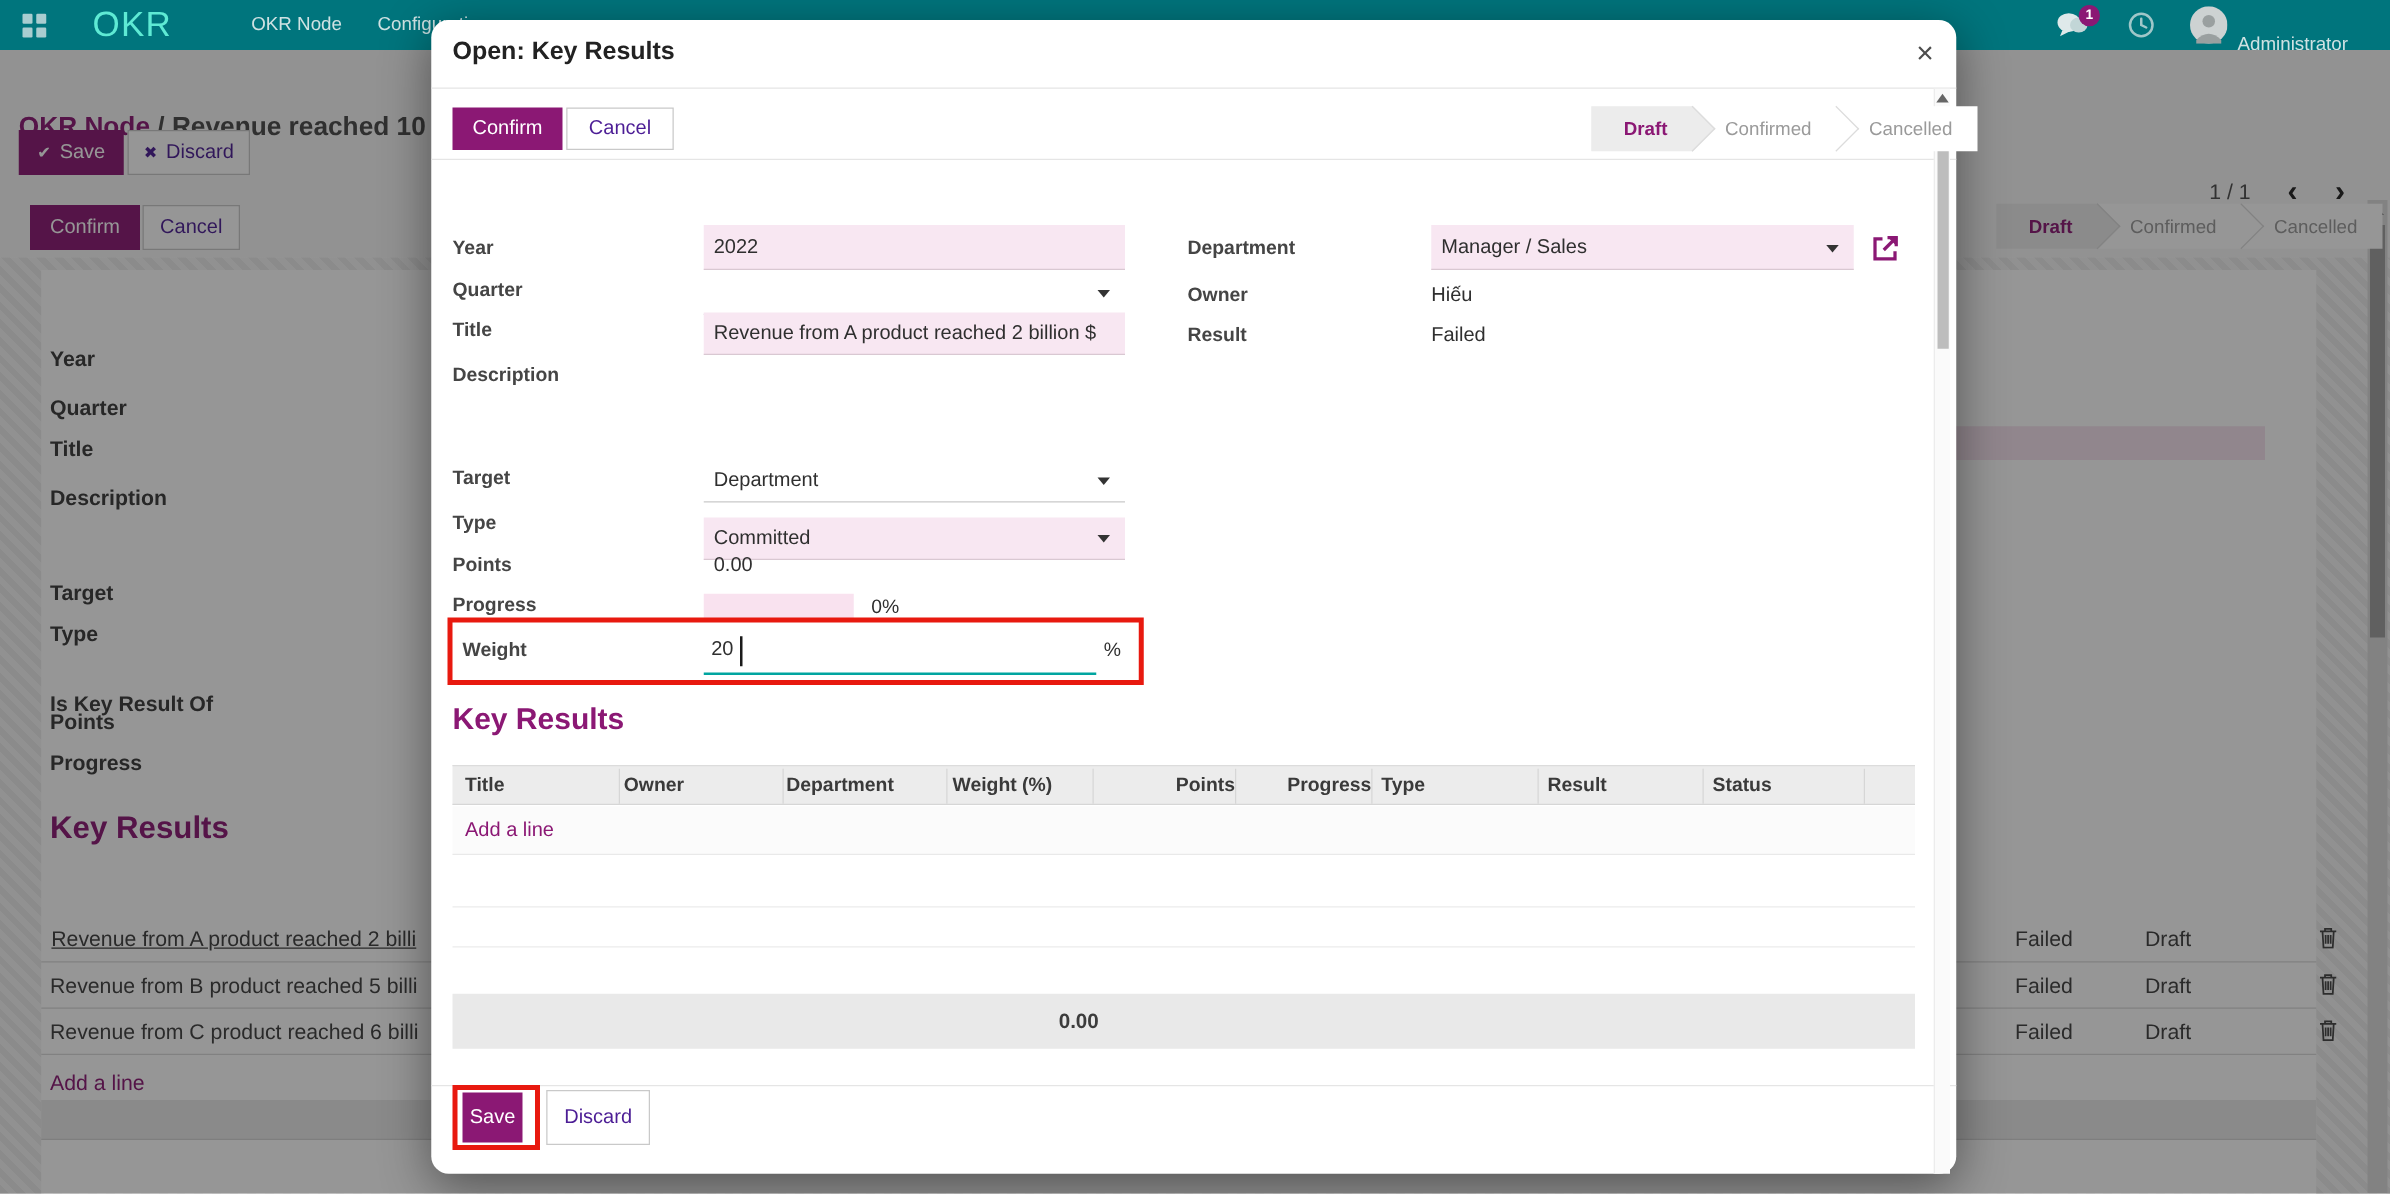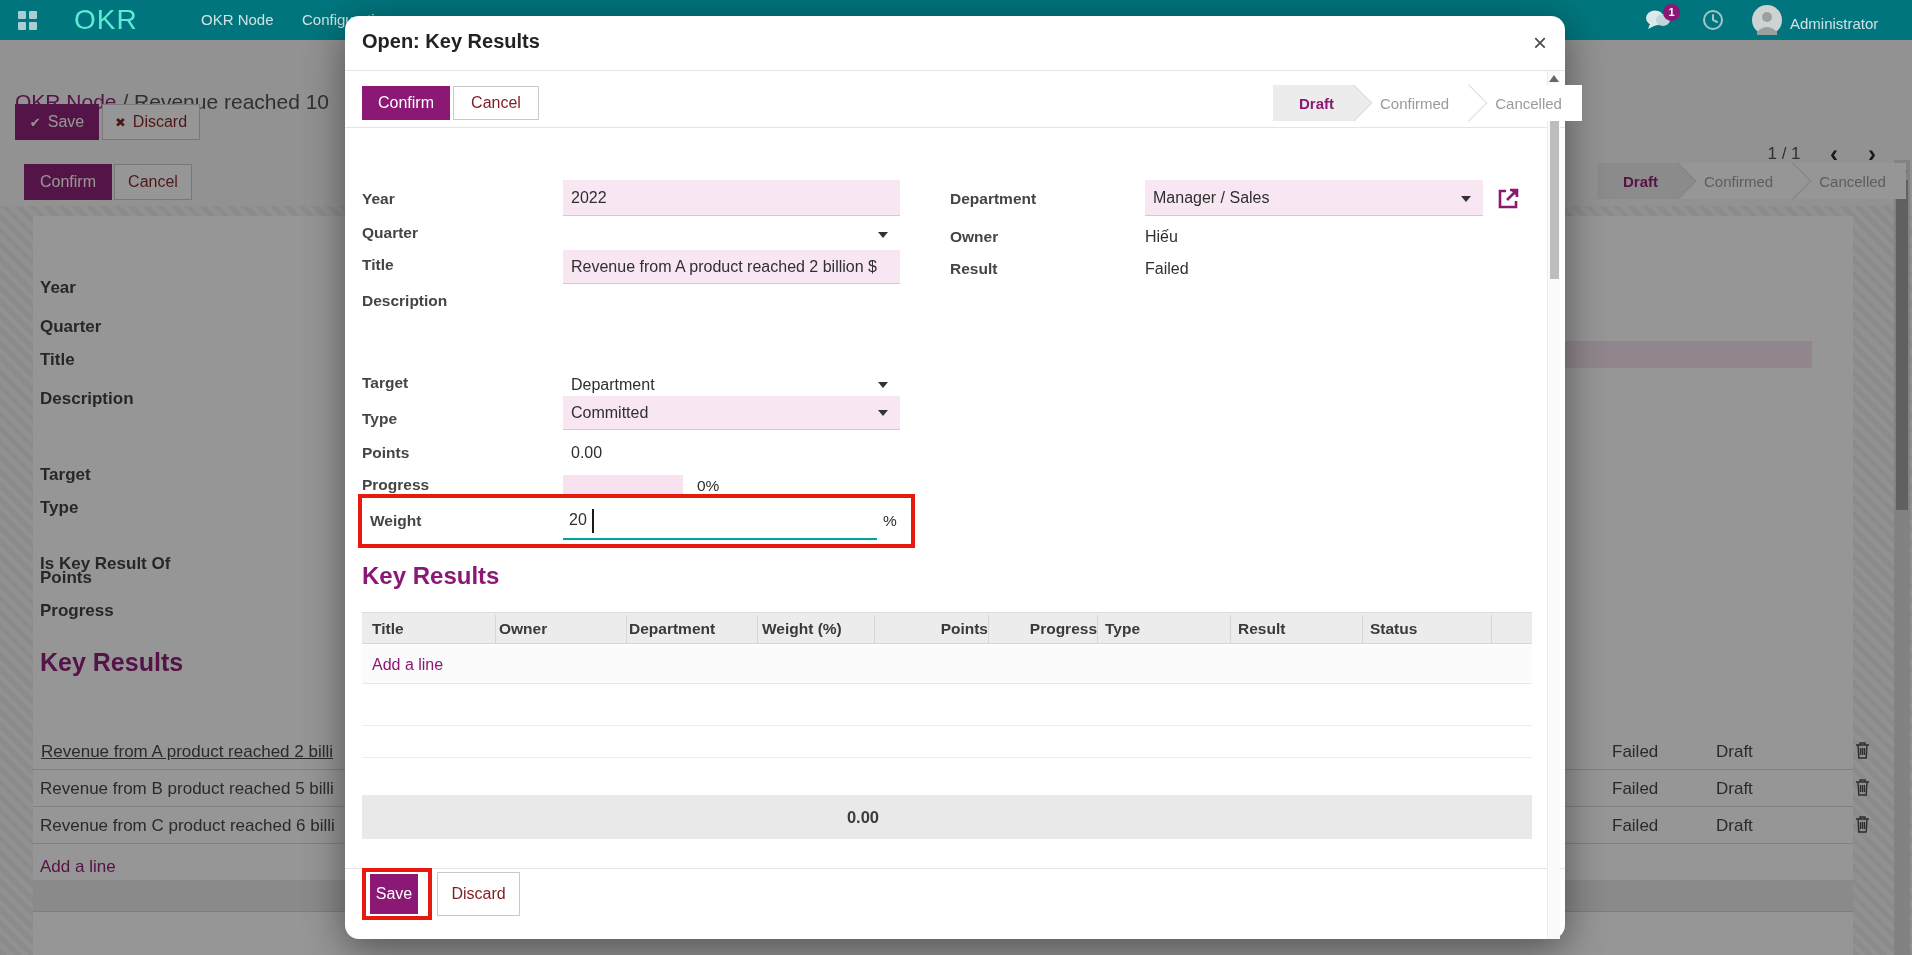--- a/index.html
+++ b/index.html
@@ -6,30 +6,30 @@
   body { font-family:"Liberation Sans","DejaVu Sans",sans-serif; background:#444; }
   .stage { position:relative; width:1912px; height:955px; overflow:hidden; background:#fff; }
   .abs { position:absolute; }
 
   
   .topbar { position:absolute; left:0; top:0; width:1912px; height:40px; background:#00757d; z-index:1; }
   .apps-grid { left:18px; top:11px; width:19px; height:19px; display:grid; grid-template-columns:8px 8px; grid-template-rows:8px 8px; gap:3px; }
   .apps-grid div { background:#a9cdd0; border-radius:1px; }
   .brand { left:74px; top:0; height:40px; line-height:40px; font-size:28px; color:#5eead4; letter-spacing:1px; }
   .menu-item { top:0; height:40px; line-height:40px; font-size:15px; color:#cfe2e3; cursor:pointer; }
-  .tb-right-text { top:4px; height:40px; line-height:40px; font-size:15px; color:#cfe2e3; }
+  .tb-right-text { top:16px; height:40px; line-height:40px; font-size:15px; color:#cfe2e3; }
   .badge { left:1663px; top:4px; min-width:17px; height:17px; border-radius:9px; background:#8b1874; color:#fff; font-size:11px; font-weight:700; text-align:center; line-height:17px; padding:0 4px; }
 
   
   .control-panel { position:absolute; left:0; top:40px; width:1912px; height:166px; background:#f8f8f8; }
-  .breadcrumb { left:15px; top:50px; font-size:21px; color:#4a4a4a; white-space:nowrap; }
+  .breadcrumb { left:15px; top:50px; font-size:21px; color:#4a4a4a; white-space:nowrap;font-weight:bold; }
   .breadcrumb .parent { color:#8b1874; cursor:pointer; }
   .btn { display:flex; align-items:center; justify-content:center; font-size:16px; border:1px solid transparent; cursor:pointer; }
   .btn-primary { background:#8b1874; color:#fff; }
-  .btn-light { background:#fff; border-color:#c9c9c9; color:#7f1d1d; }
+  .btn-light { background:#fff; border-color:#c9c9c9; color:#4c1d95; }
   .btn .ico { margin-right:7px; font-size:13px; }
   .pager-text { left:1756px; top:104px; width:56px; font-size:17px; color:#4c4c4c; text-align:center; }
   .pager-chev { top:100px; font-size:24px; color:#222; font-weight:700; cursor:pointer; line-height:28px; }
 
   
   .steps { display:flex; height:36px; }
   .step { position:relative; display:flex; align-items:center; padding:0 20px 0 26px; font-size:15px; color:#9a9a9a; background:#fff; cursor:pointer; }
   .step::after { content:""; position:absolute; right:-13px; top:50%; width:25px; height:25px; margin-top:-13px; transform:rotate(45deg); background:inherit; border-top:1px solid #dcdcdc; border-right:1px solid #dcdcdc; z-index:2; }
   .step:nth-child(1){ z-index:3; } .step:nth-child(2){ z-index:2; } .step:nth-child(3){ z-index:1; }
   .step:last-child::after { display:none; }
@@ -234,21 +234,21 @@
     </div>
     <div class="abs flabel" style="left:17px;top:240px;">Title</div>
     <input class="field-box pink abs" style="left: 218px; top: 234px; height: 34px;" value="Revenue from A product reached 2 billion $">
     <div class="abs flabel" style="left:17px;top:276px;">Description</div>
     <div class="abs flabel" style="left:17px;top:358px;">Target</div>
     <div class="abs field-box" style="left:218px;top:352px;width:337px;height:34px;">
       <span>Department</span>
       <span class="caret"></span>
     </div>
     <div class="abs flabel" style="left:17px;top:394px;">Type</div>
-    <div class="abs field-box pink" style="left:218px;top:380px;width:337px;height:34px;">
+    <div class="abs field-box pink" style="left:218px;top:398px;width:337px;height:34px;">
       <span>Committed</span>
       <span class="caret"></span>
     </div>
     <div class="abs flabel" style="left:17px;top:428px;">Points</div>
     <div class="abs fvalue" style="left:226px;top:428px;">0.00</div>
     <div class="abs flabel" style="left:17px;top:460px;">Progress</div>
     <div class="abs progressbar"></div>
     <div class="abs fvalue" style="left:352px;top:461px;font-size:15.5px;">0%</div>
 
     <div class="attn-box" style="left:13px;top:478px;width:557px;height:54px;"></div>

